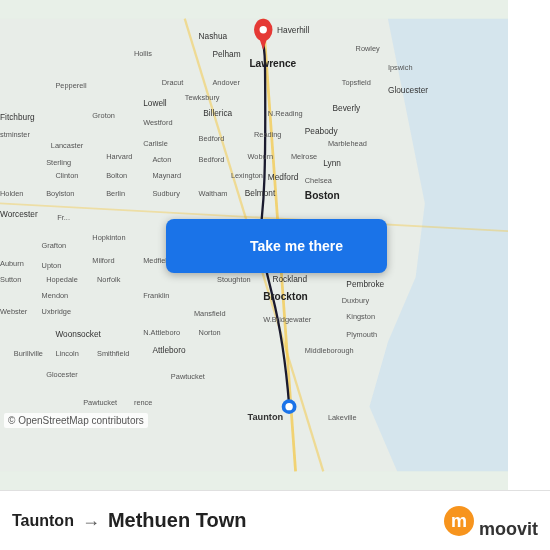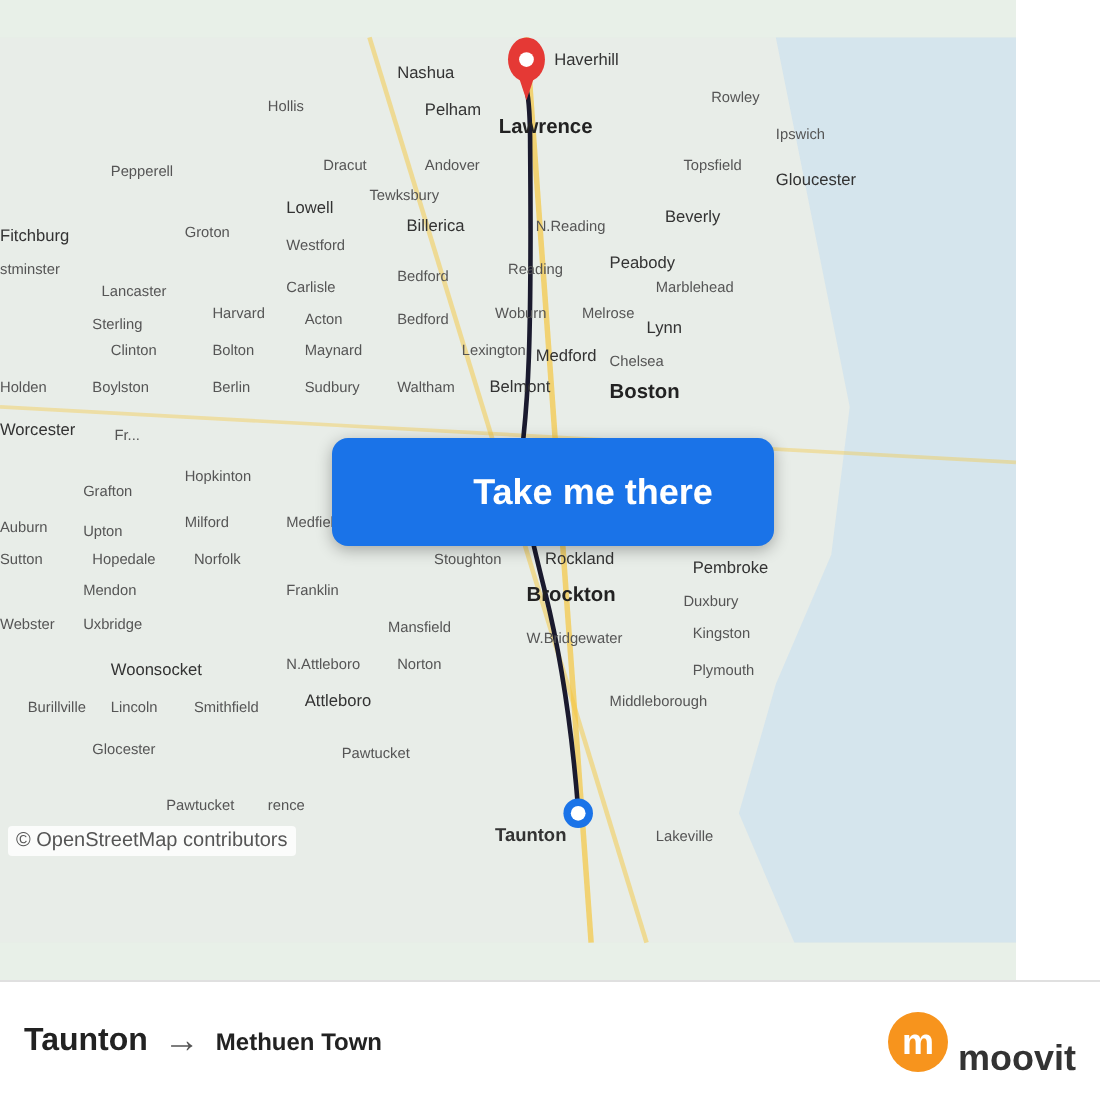--- a/index.html
+++ b/index.html
@@ -27,21 +27,21 @@
     #take-me-there-btn {
       position: absolute;
       top: 219px;
       left: 166px;
       width: 221px;
       height: 54px;
       background-color: #1a73e8;
       color: white;
       border: none;
       border-radius: 8px;
-      font-size: 18px;
+      font-size: 14px;
       font-weight: bold;
       cursor: pointer;
       display: flex;
       align-items: center;
       justify-content: center;
       box-shadow: 0 2px 8px rgba(0,0,0,0.3);
       padding-left: 40px;
     }
 
     #footer {
@@ -66,21 +66,21 @@
       font-weight: 600;
       color: #222;
     }
 
     #arrow-icon {
       font-size: 18px;
       color: #555;
     }
 
     #destination-label {
-      font-size: 12px;
+      font-size: 20px;
       font-weight: 600;
       color: #222;
     }
 
     #moovit-logo {
       display: flex;
       align-items: center;
       gap: 4px;
     }
 

